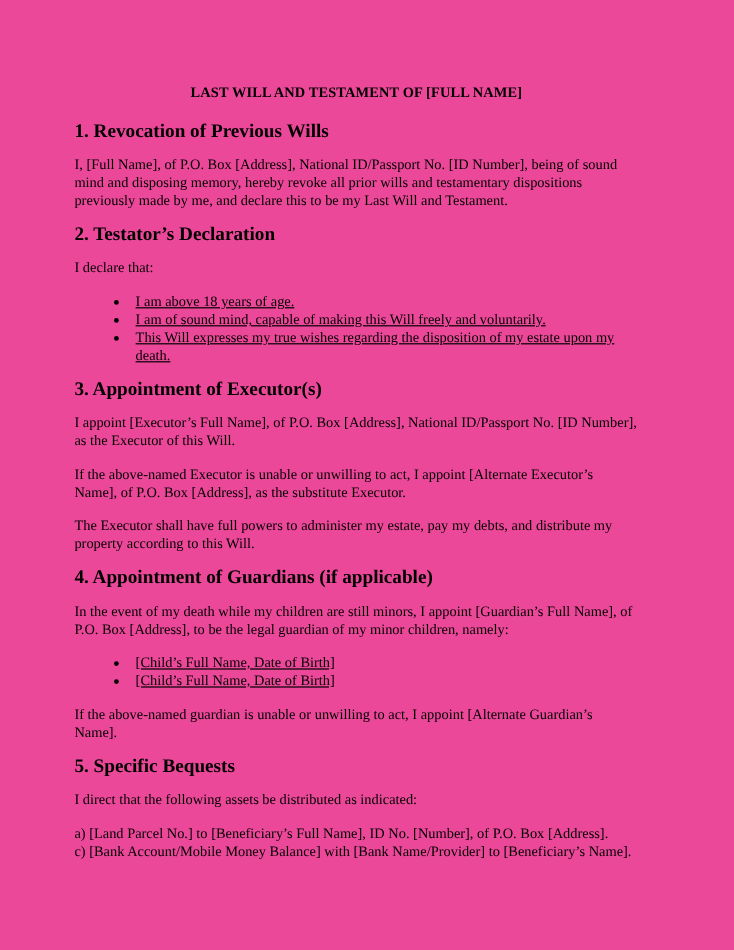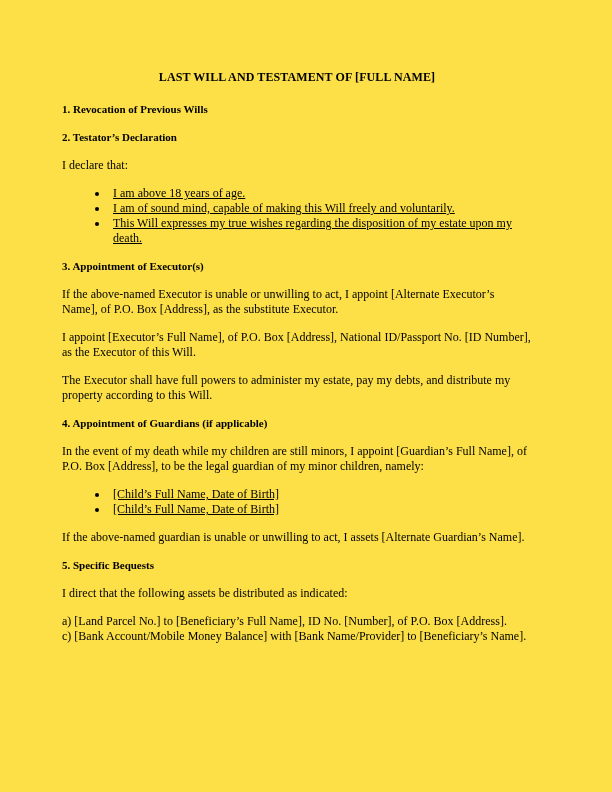--- a/index.html
+++ b/index.html
@@ -5,38 +5,38 @@
   html, body {
     margin: 0;
     padding: 0;
     background: #ffffff;
   }
   .page {
     position: relative;
     width: 612px;
     height: 792px;
     margin: 0 auto;
-    background: #fde047;
+    background: #ec4899;
     box-sizing: border-box;
     padding: 70px 80px 40px 62px;
     font-family: "Liberation Serif", "DejaVu Serif", serif;
     font-size: 12px;
     line-height: 15px;
     color: #000000;
     overflow: hidden;
   }
   .doc-title {
     font-size: 12px;
     font-weight: bold;
     text-align: center;
     margin: 0 0 17px 0;
     letter-spacing: 0.1px;
   }
   h2.section-heading {
-    font-size: 11px;
+    font-size: 16px;
     font-weight: bold;
     line-height: 15px;
     margin: 13px 0;
   }
   p.para {
     margin: 13px 0;
     max-width: 492px;
   }
   ul.bullet-list {
     margin: 12px 0;
@@ -59,47 +59,48 @@
 </style>
 </head>
 <body>
 
 <div class="page">
 
   <h1 class="doc-title">LAST WILL AND TESTAMENT OF [FULL NAME]</h1>
 
   <section>
     <h2 class="section-heading">1. Revocation of Previous Wills</h2>
+    <p class="para">I, [Full Name], of P.O. Box [Address], National ID/Passport No. [ID Number], being of sound mind and disposing memory, hereby revoke all prior wills and testamentary dispositions previously made by me, and declare this to be my Last Will and Testament.</p>
   </section>
 
   <section>
     <h2 class="section-heading">2. Testator’s Declaration</h2>
     <p class="para">I declare that:</p>
     <ul class="bullet-list">
       <li>I am above 18 years of age.</li>
       <li>I am of sound mind, capable of making this Will freely and voluntarily.</li>
       <li>This Will expresses my true wishes regarding the disposition of my estate upon my death.</li>
     </ul>
   </section>
 
   <section>
     <h2 class="section-heading">3. Appointment of Executor(s)</h2>
+    <p class="para">I appoint [Executor’s Full Name], of P.O. Box [Address], National ID/Passport No. [ID Number], as the Executor of this Will.</p>
     <p class="para">If the above-named Executor is unable or unwilling to act, I appoint [Alternate Executor’s Name], of P.O. Box [Address], as the substitute Executor.</p>
-    <p class="para">I appoint [Executor’s Full Name], of P.O. Box [Address], National ID/Passport No. [ID Number], as the Executor of this Will.</p>
     <p class="para">The Executor shall have full powers to administer my estate, pay my debts, and distribute my property according to this Will.</p>
   </section>
 
   <section>
     <h2 class="section-heading">4. Appointment of Guardians (if applicable)</h2>
     <p class="para">In the event of my death while my children are still minors, I appoint [Guardian’s Full Name], of P.O. Box [Address], to be the legal guardian of my minor children, namely:</p>
     <ul class="bullet-list">
       <li>[Child’s Full Name, Date of Birth]</li>
       <li>[Child’s Full Name, Date of Birth]</li>
     </ul>
-    <p class="para">If the above-named guardian is unable or unwilling to act, I assets [Alternate Guardian’s Name].</p>
+    <p class="para">If the above-named guardian is unable or unwilling to act, I appoint [Alternate Guardian’s Name].</p>
   </section>
 
   <section>
     <h2 class="section-heading">5. Specific Bequests</h2>
     <p class="para">I direct that the following assets be distributed as indicated:</p>
     <div class="bequest-lines">
       <div class="bequest-line">a) [Land Parcel No.] to [Beneficiary’s Full Name], ID No. [Number], of P.O. Box [Address].</div>
       <div class="bequest-line">c) [Bank Account/Mobile Money Balance] with [Bank Name/Provider] to [Beneficiary’s Name].</div>
     </div>
   </section>

